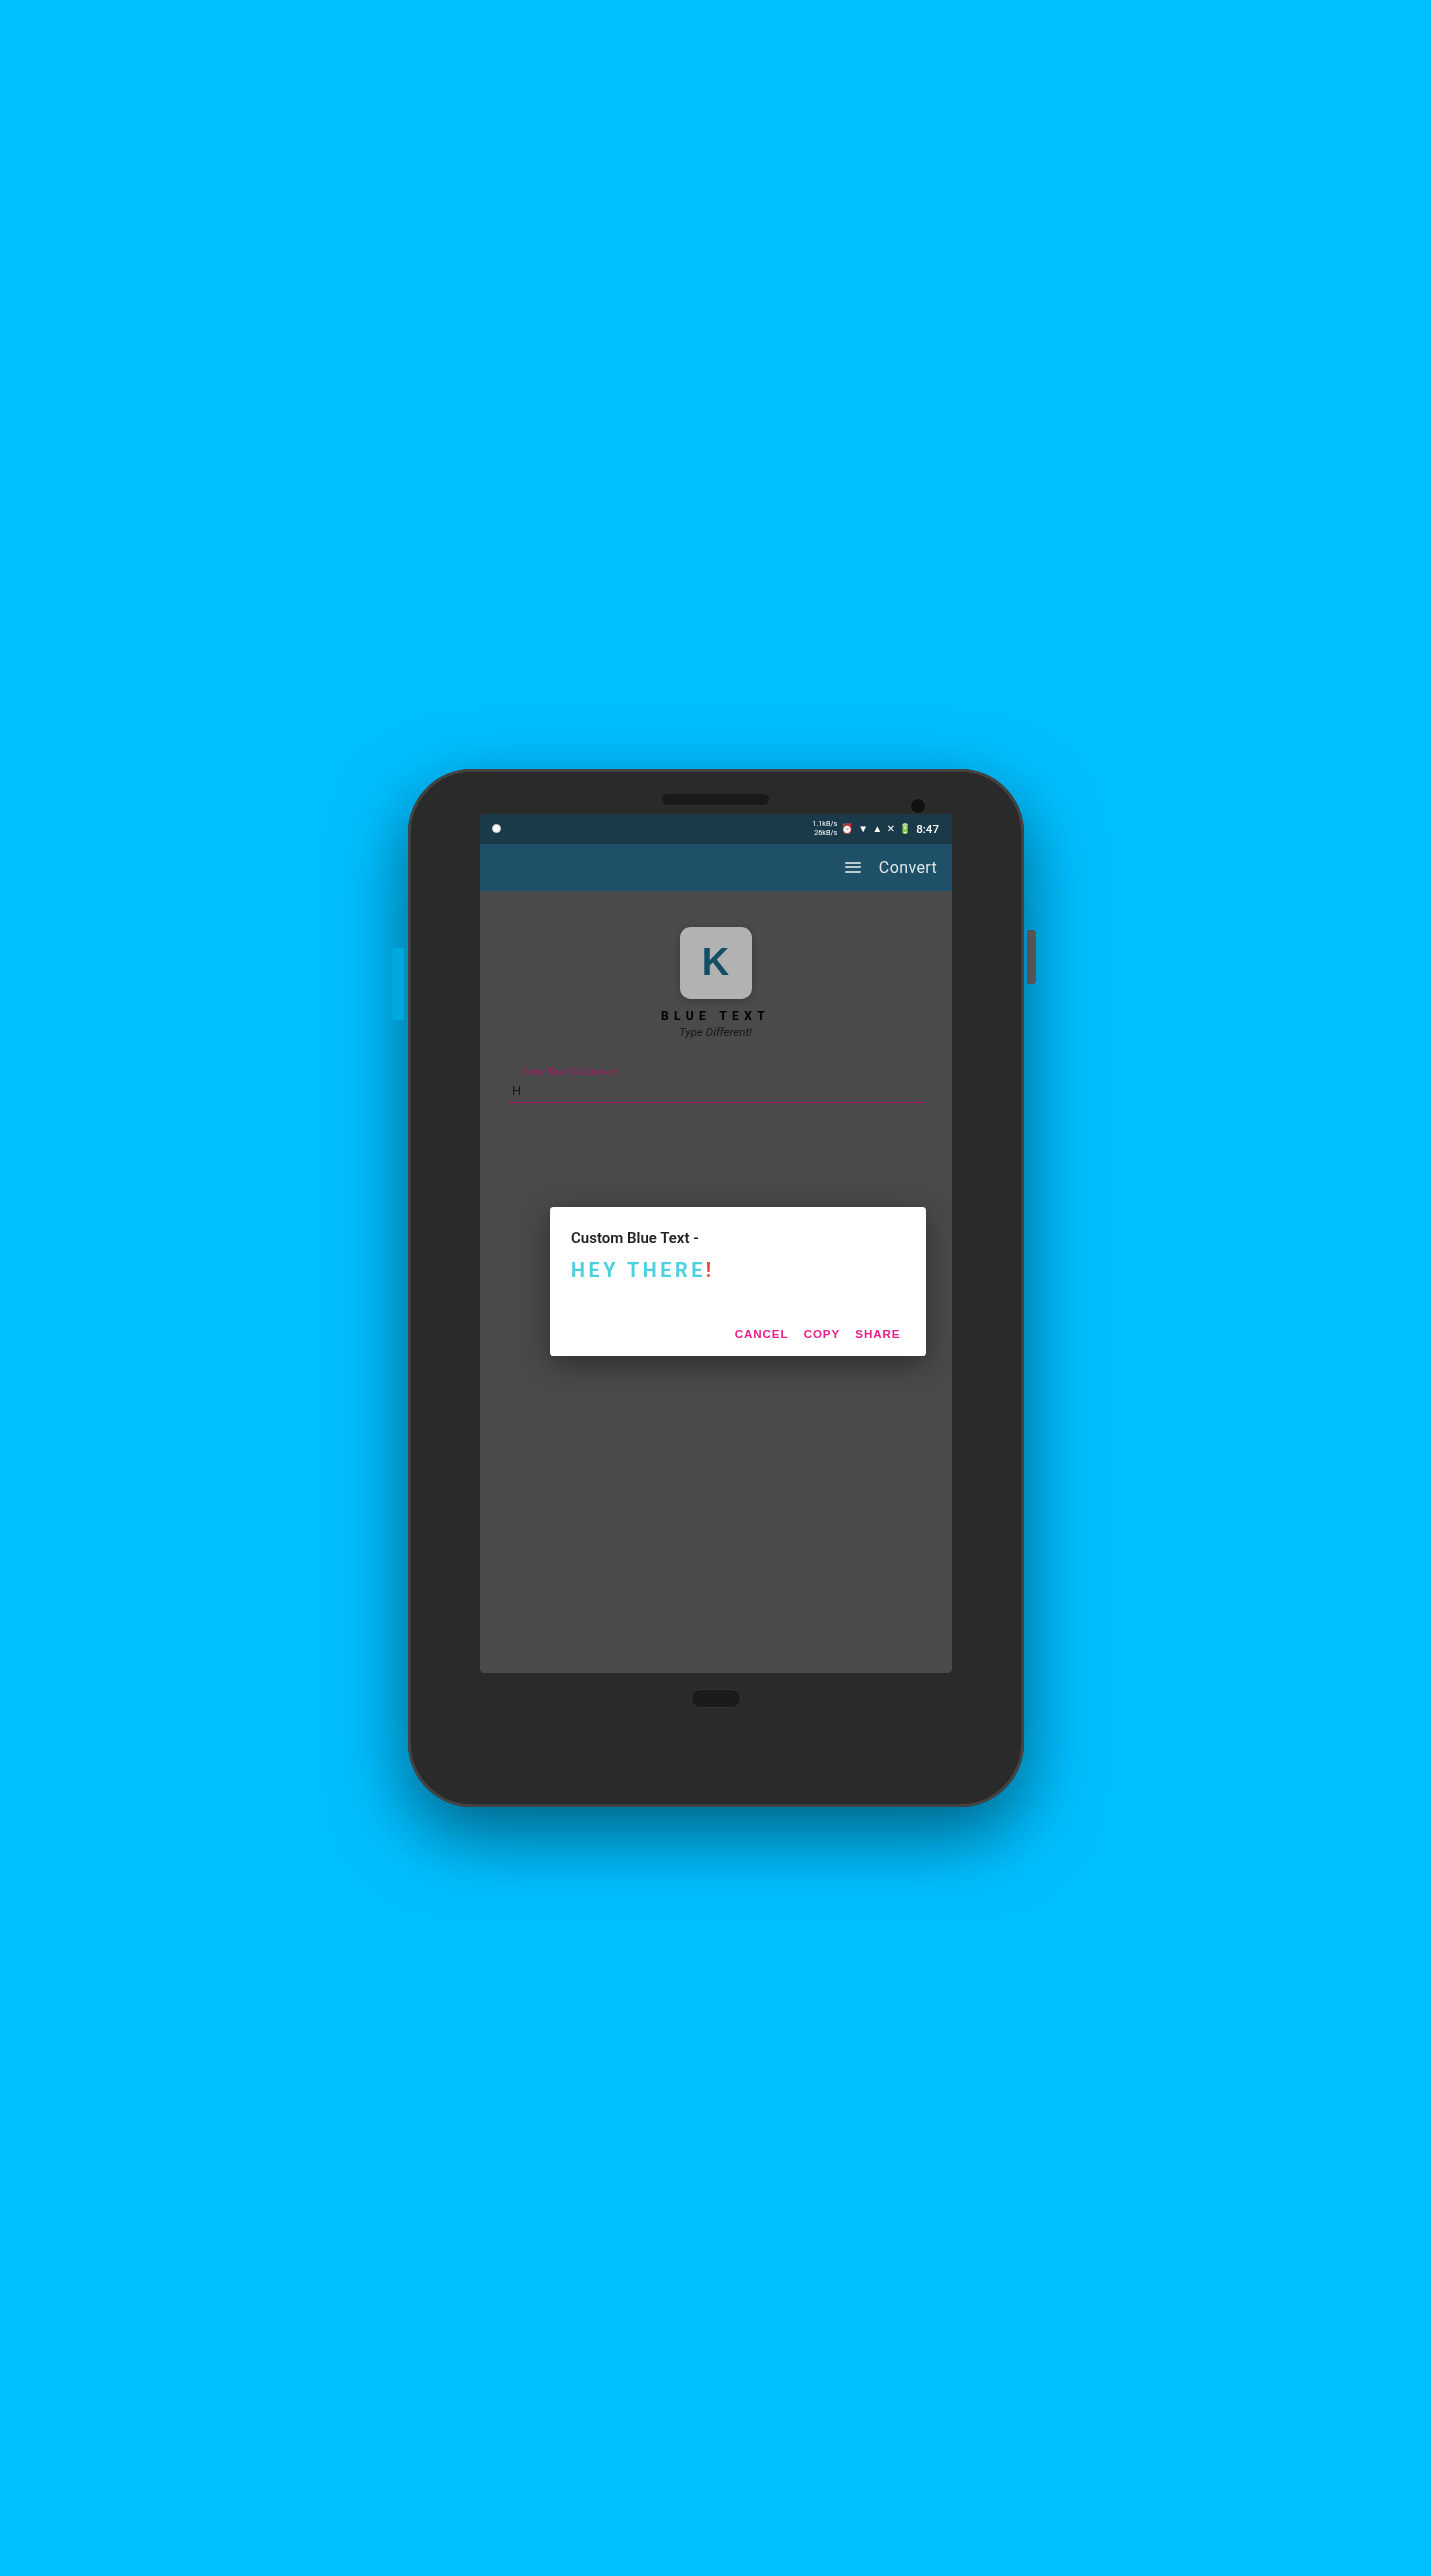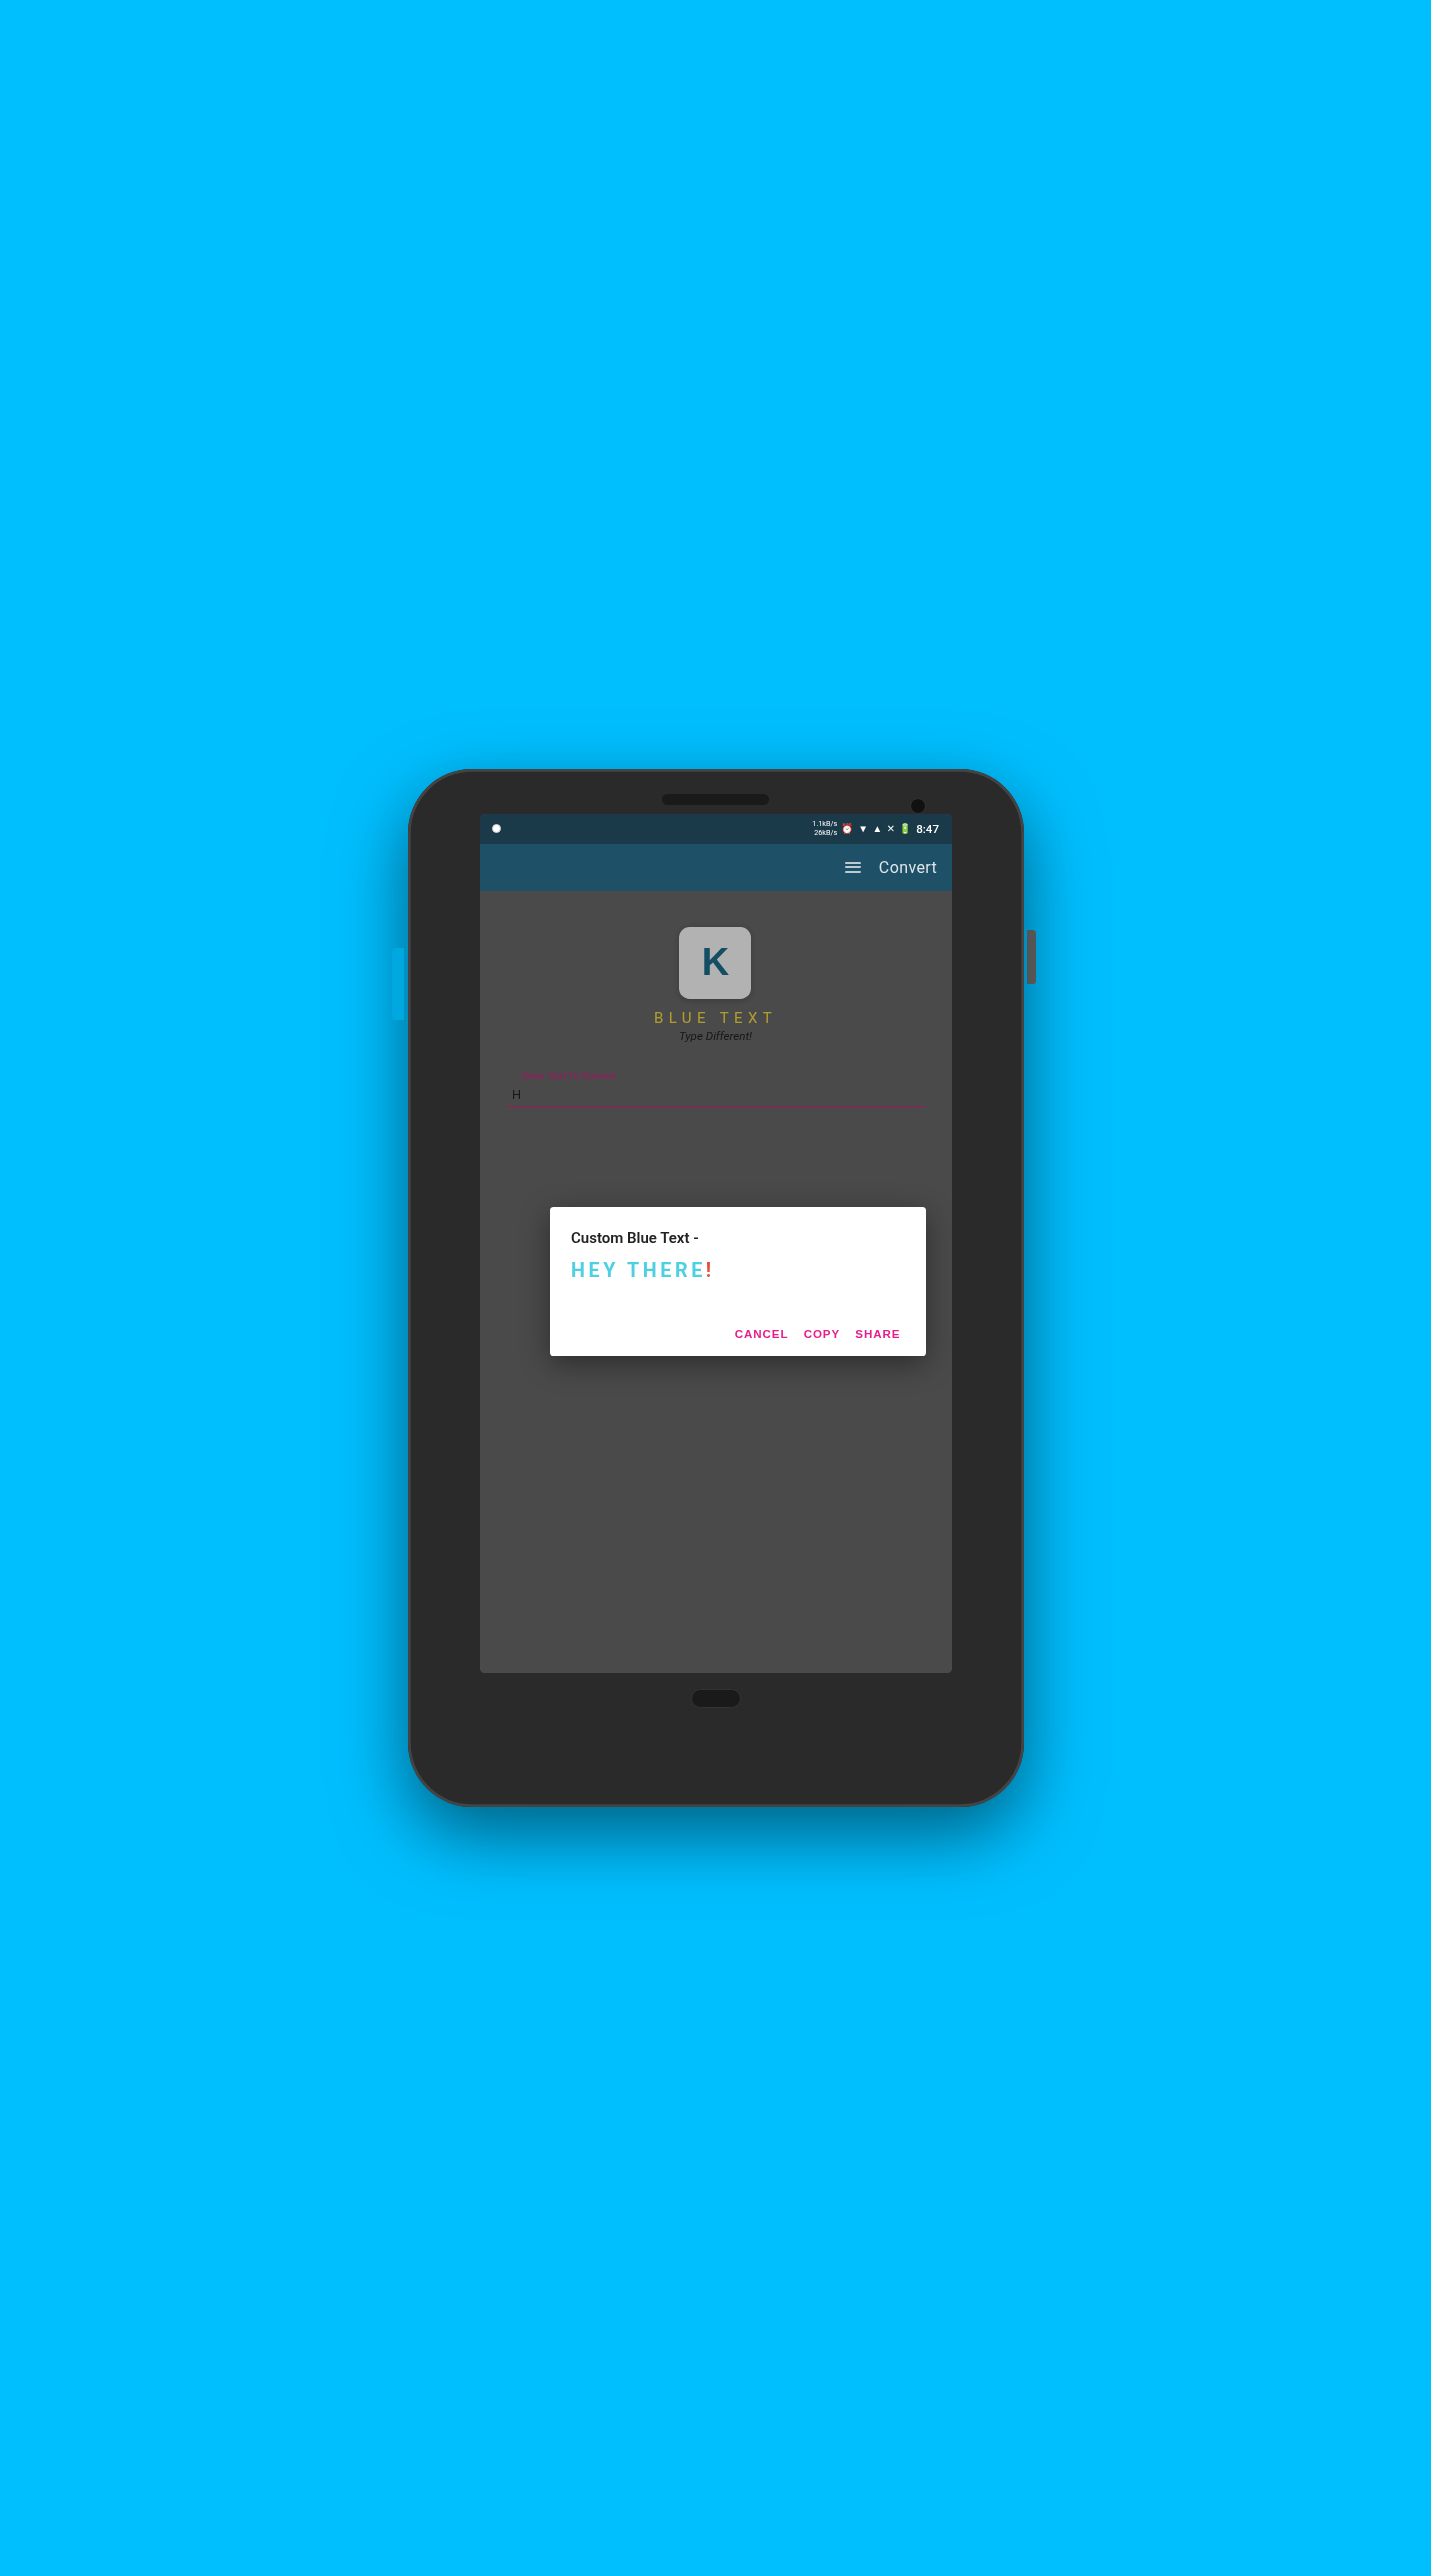--- a/index.html
+++ b/index.html
@@ -203,23 +203,23 @@
     }
 
     .logo-k {
       color: #1e7090;
       font-size: 38px;
       font-weight: 700;
       font-family: Arial, sans-serif;
     }
 
     .app-name {
-      color: #fde047;
-      font-size: 15px;
-      font-weight: 400;
+      color: #000000;
+      font-size: 12px;
+      font-weight: 700;
       letter-spacing: 5.4px;
       text-transform: uppercase;
     }
 
     .app-tagline {
       color: #222;
       font-size: 11.6px;
       font-style: italic;
       margin-top: 1.8px;
     }

